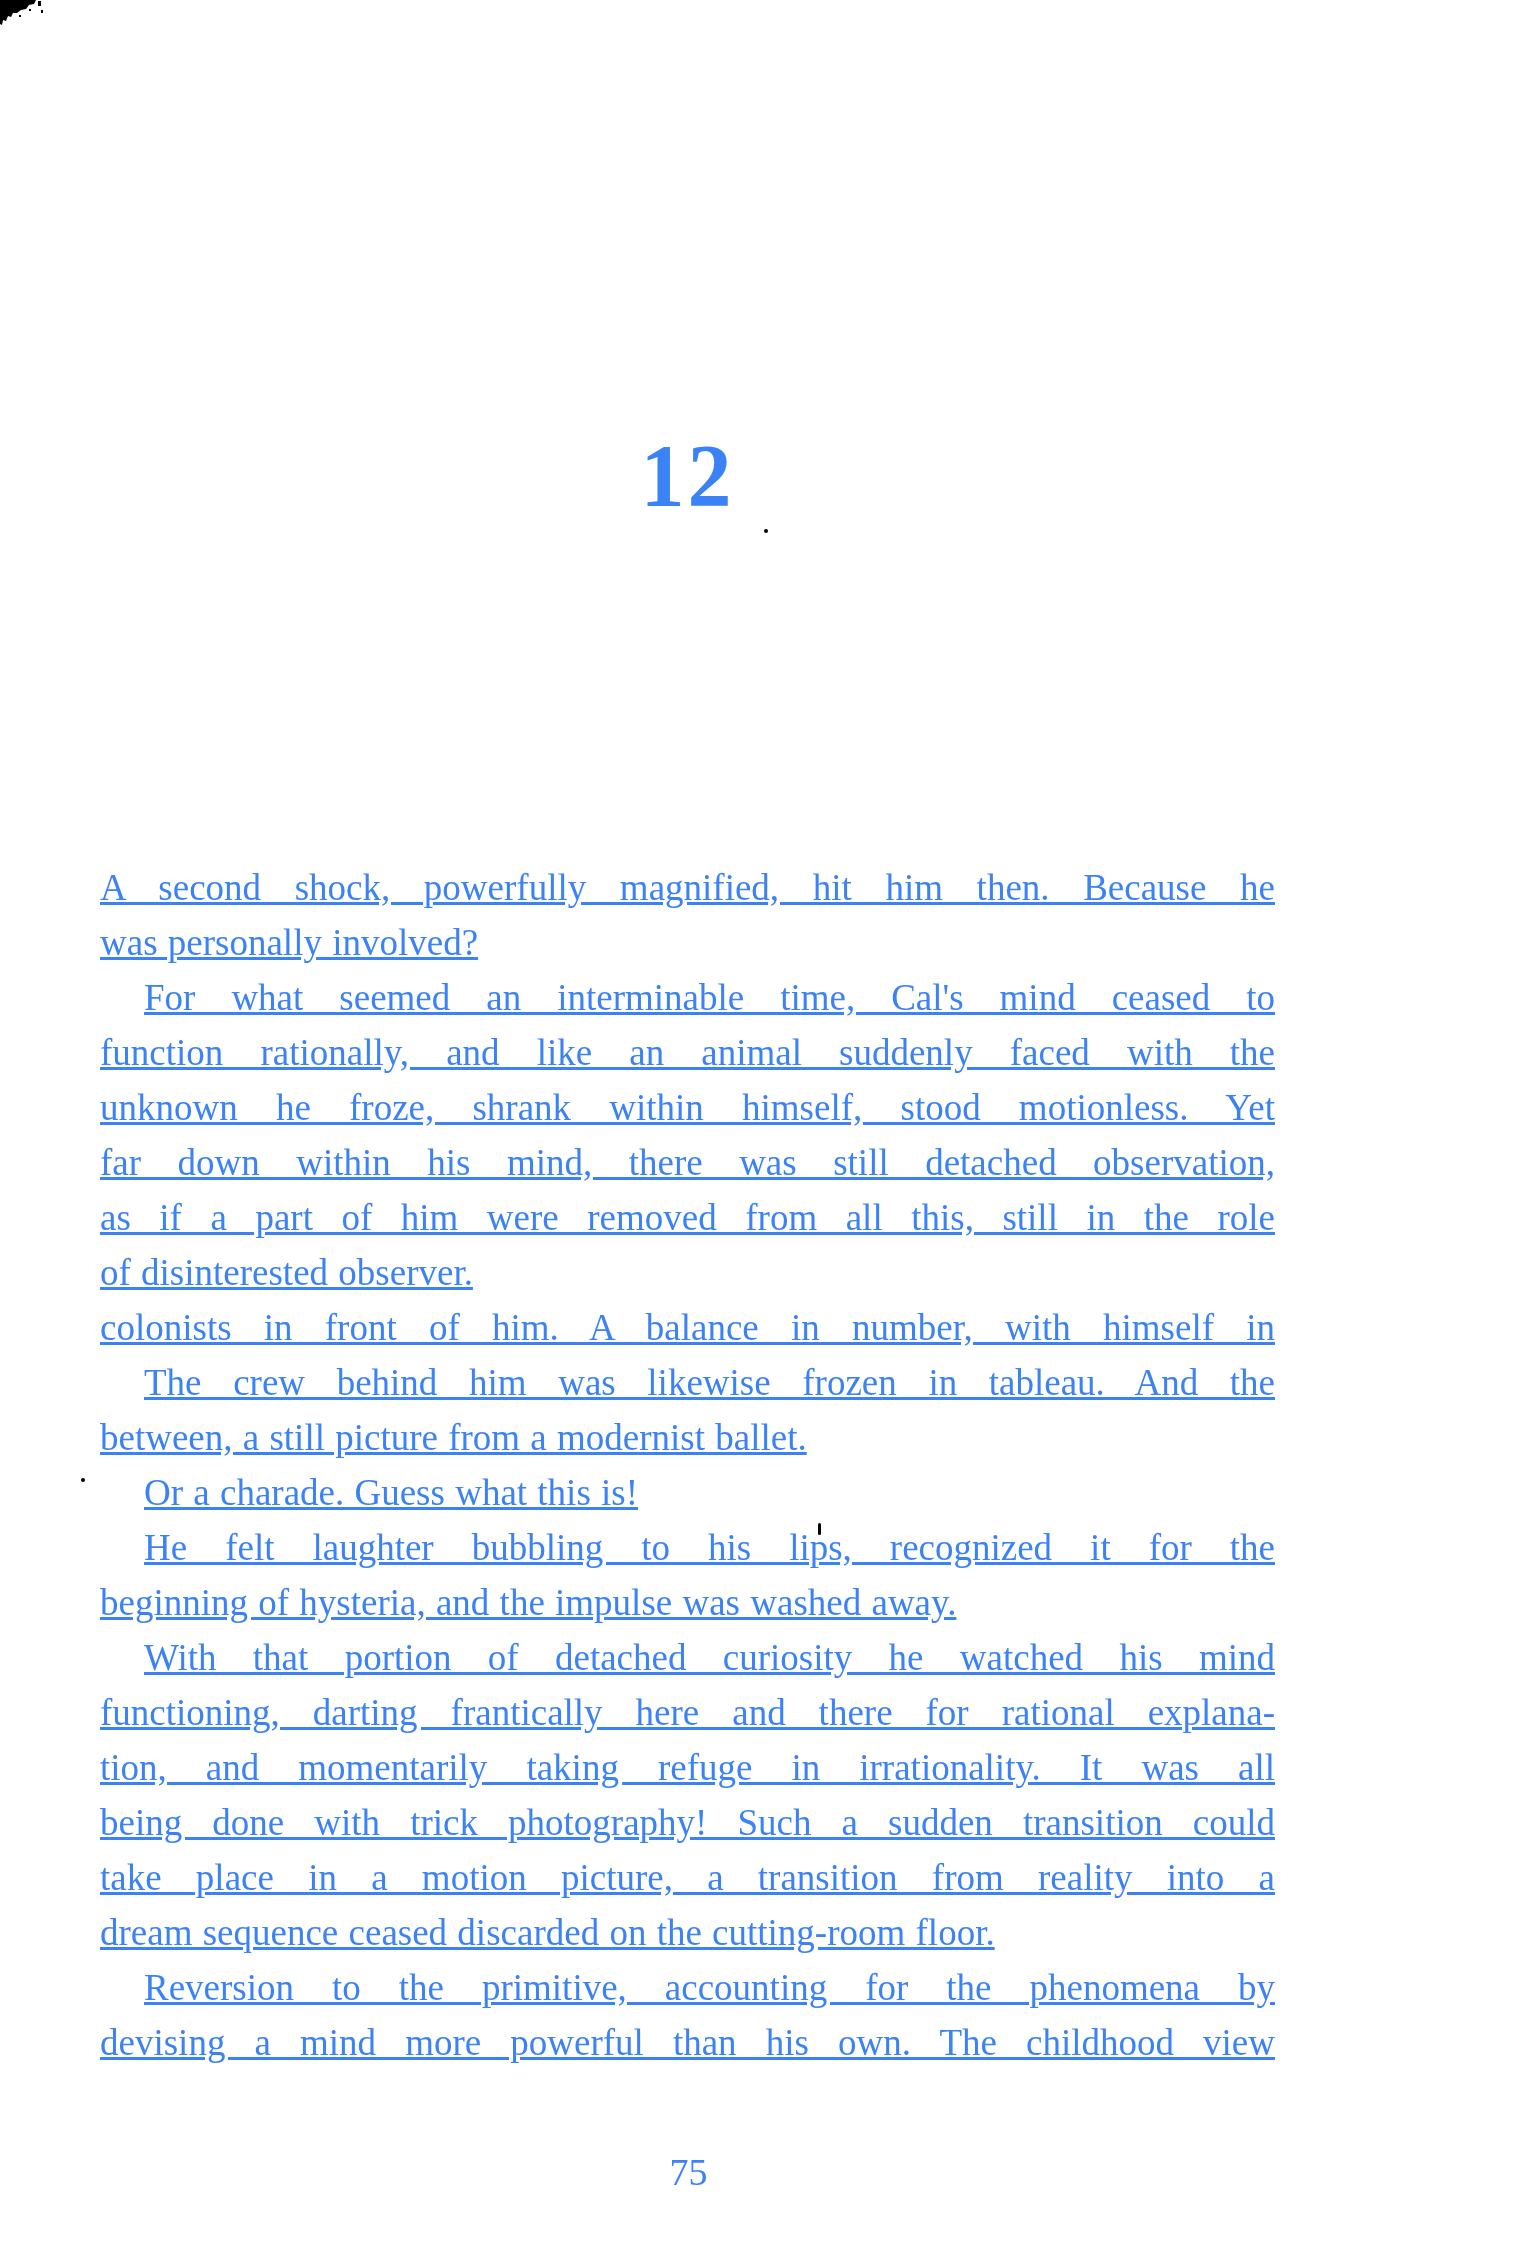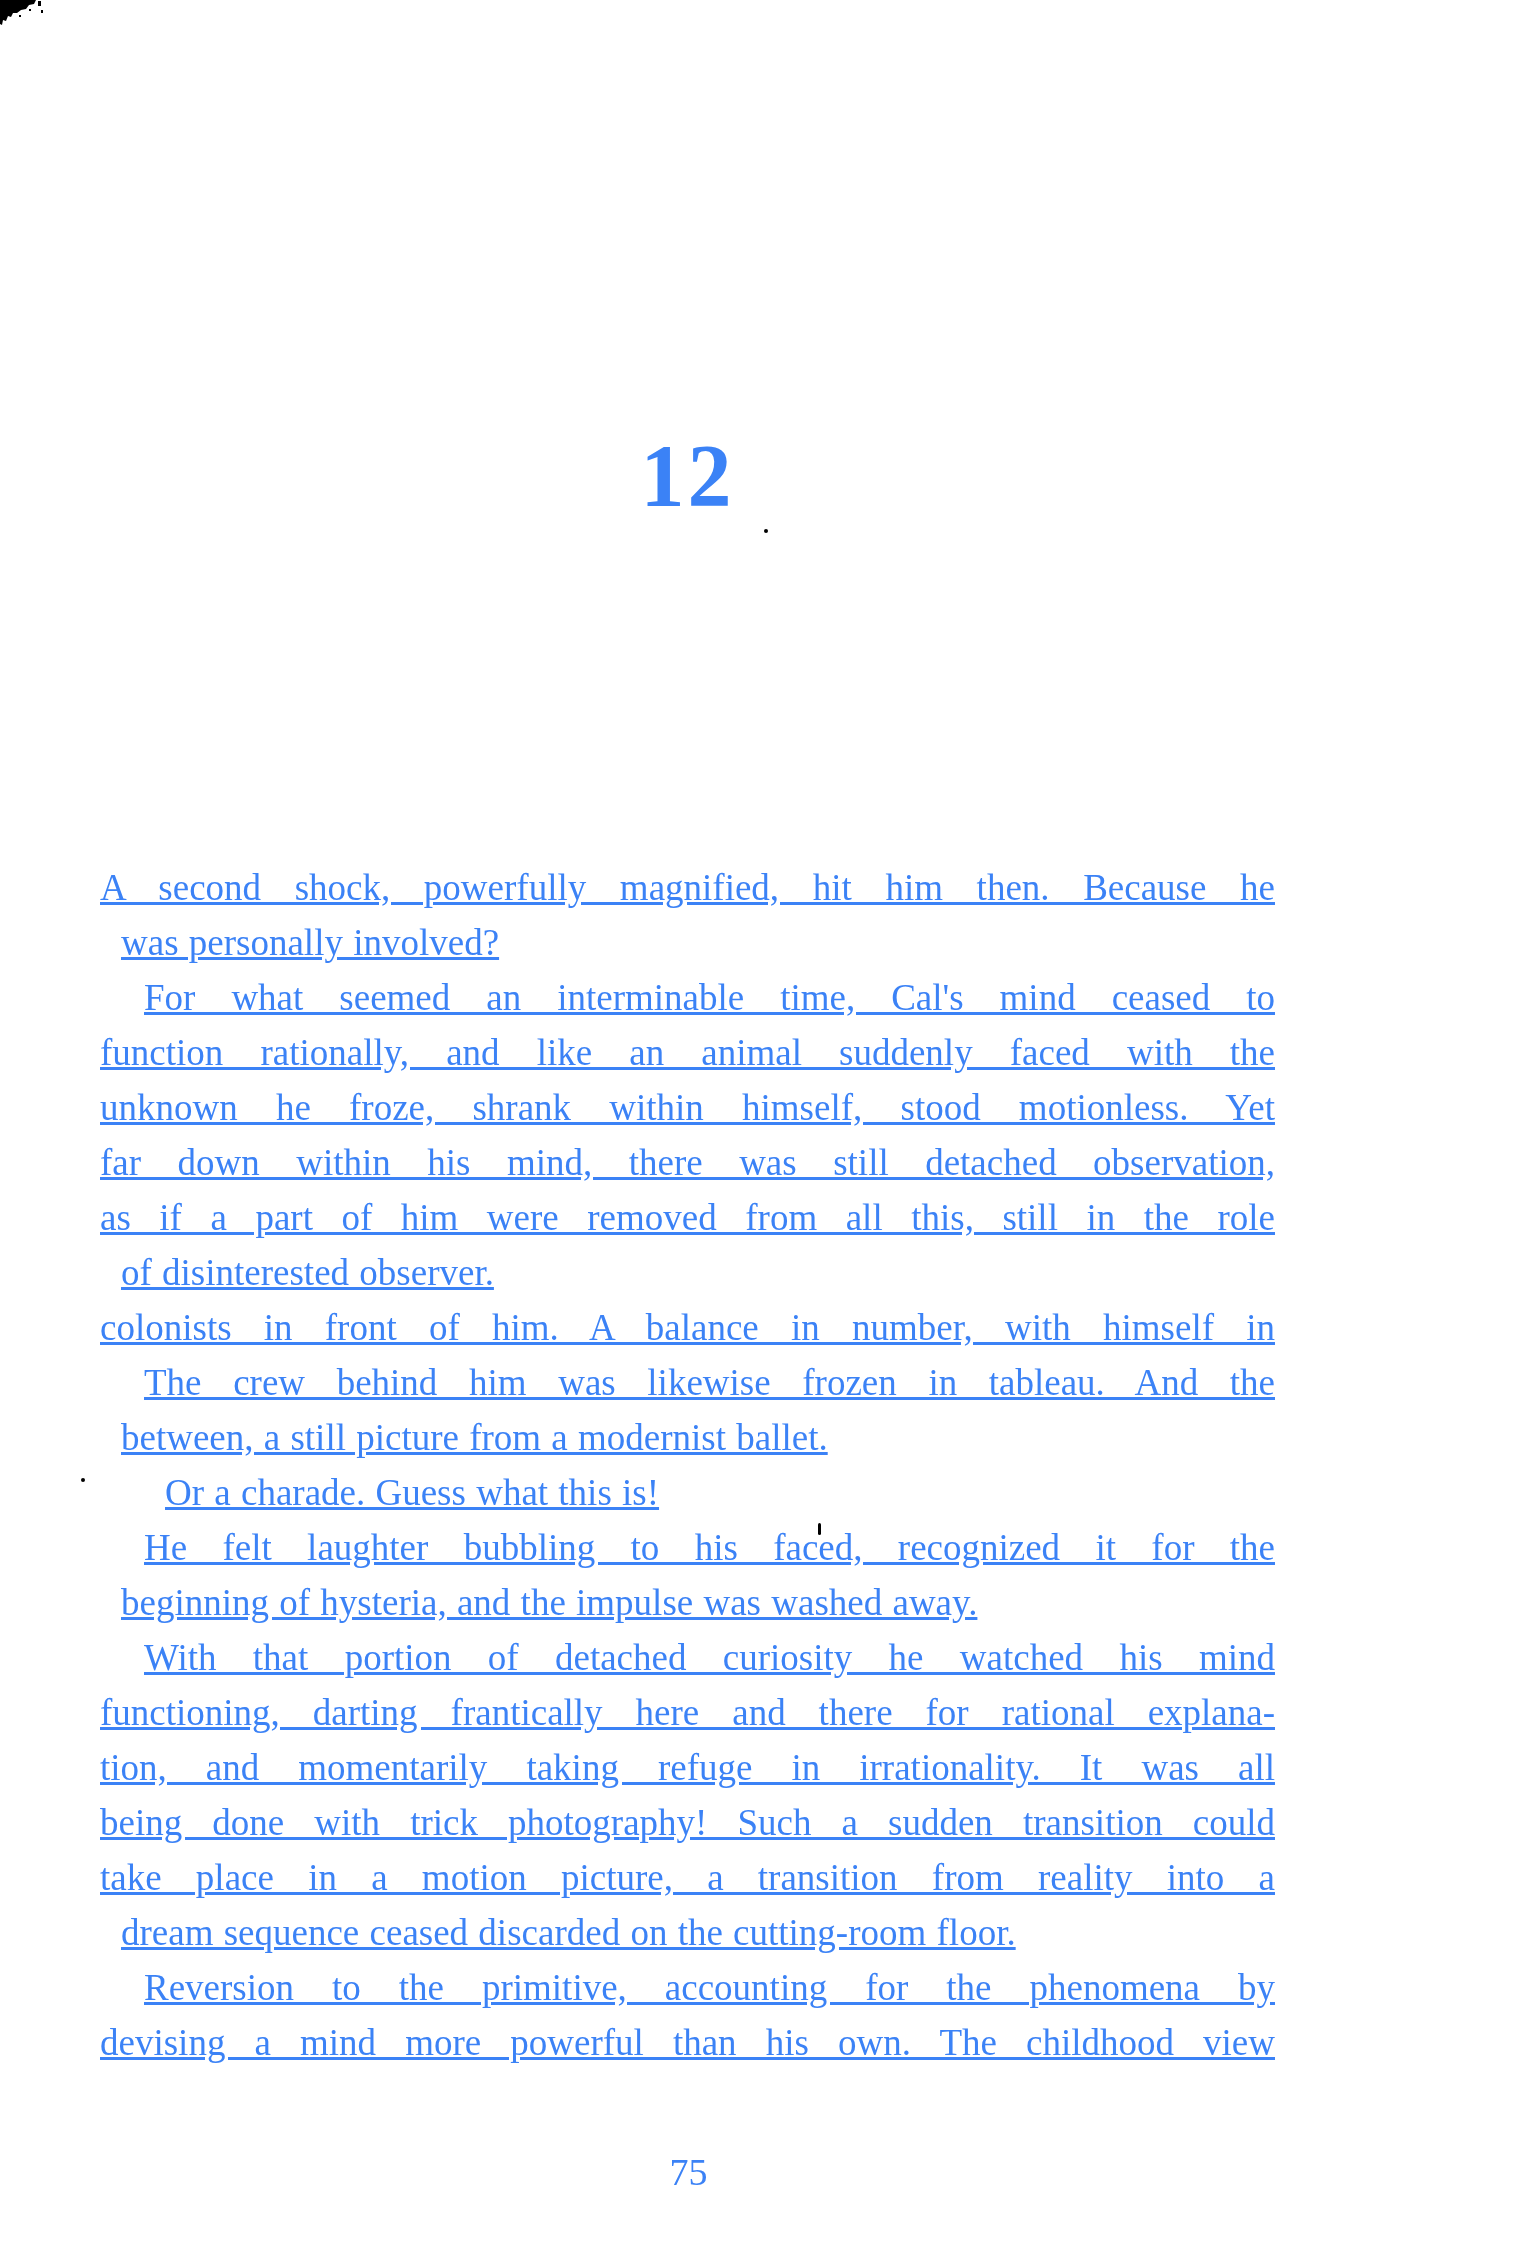--- a/index.html
+++ b/index.html
@@ -47,21 +47,20 @@
     text-align: justify;
     text-align-last: justify;
     -moz-text-align-last: justify;
     word-spacing: 1px;
   }
   .line.indent {
     text-indent: 44px;
   }
   .line.endline {
     text-align-last: left;
-    margin-left: 21px;
     -moz-text-align-last: left;
   }
   .folio {
     position: absolute;
     left: 100px;
     top: 2152px;
     width: 1177px;
     text-align: center;
     font-size: 38px;
     line-height: 40px;
@@ -99,21 +98,21 @@
       <div class="line indent">For what seemed an interminable time, Cal's mind ceased to</div>
       <div class="line">function rationally, and like an animal suddenly faced with the</div>
       <div class="line">unknown he froze, shrank within himself, stood motionless. Yet</div>
       <div class="line">far down within his mind, there was still detached observation,</div>
       <div class="line">as if a part of him were removed from all this, still in the role</div>
       <div class="line endline">of disinterested observer.</div>
       <div class="line">colonists in front of him. A balance in number, with himself in</div>
       <div class="line indent">The crew behind him was likewise frozen in tableau. And the</div>
       <div class="line endline">between, a still picture from a modernist ballet.</div>
       <div class="line indent endline">Or a charade. Guess what this is!</div>
-      <div class="line indent">He felt laughter bubbling to his faced, recognized it for the</div>
+      <div class="line indent">He felt laughter bubbling to his lips, recognized it for the</div>
       <div class="line endline">beginning of hysteria, and the impulse was washed away.</div>
       <div class="line indent">With that portion of detached curiosity he watched his mind</div>
       <div class="line">functioning, darting frantically here and there for rational explana-</div>
       <div class="line">tion, and momentarily taking refuge in irrationality. It was all</div>
       <div class="line">being done with trick photography! Such a sudden transition could</div>
       <div class="line">take place in a motion picture, a transition from reality into a</div>
       <div class="line endline">dream sequence ceased discarded on the cutting-room floor.</div>
       <div class="line indent">Reversion to the primitive, accounting for the phenomena by</div>
       <div class="line">devising a mind more powerful than his own. The childhood view</div>
     </main>

